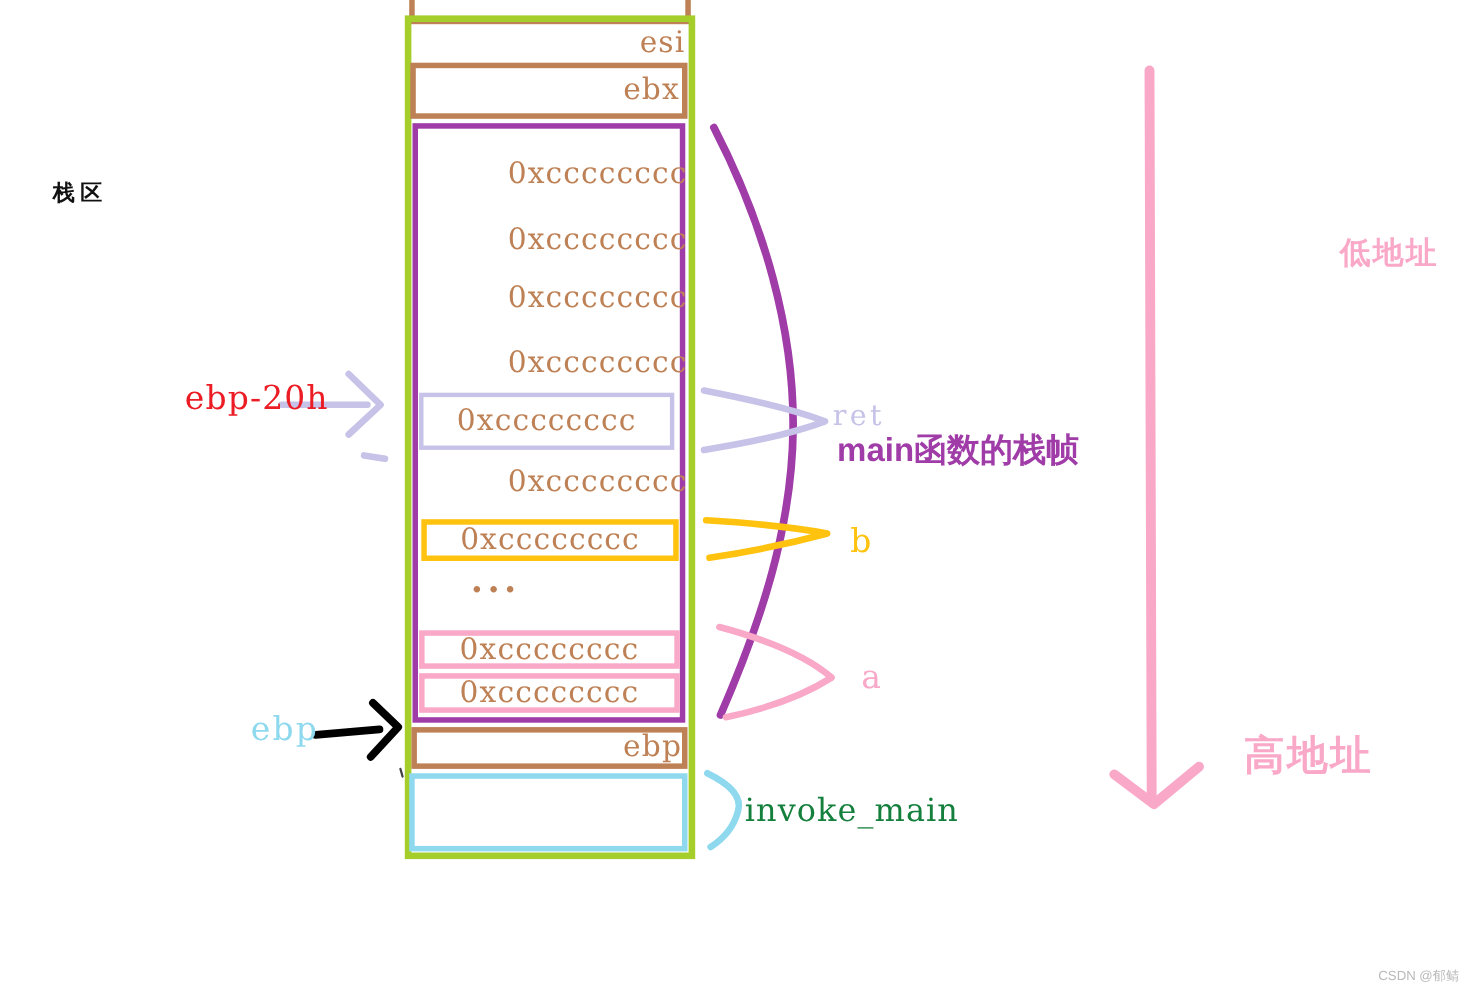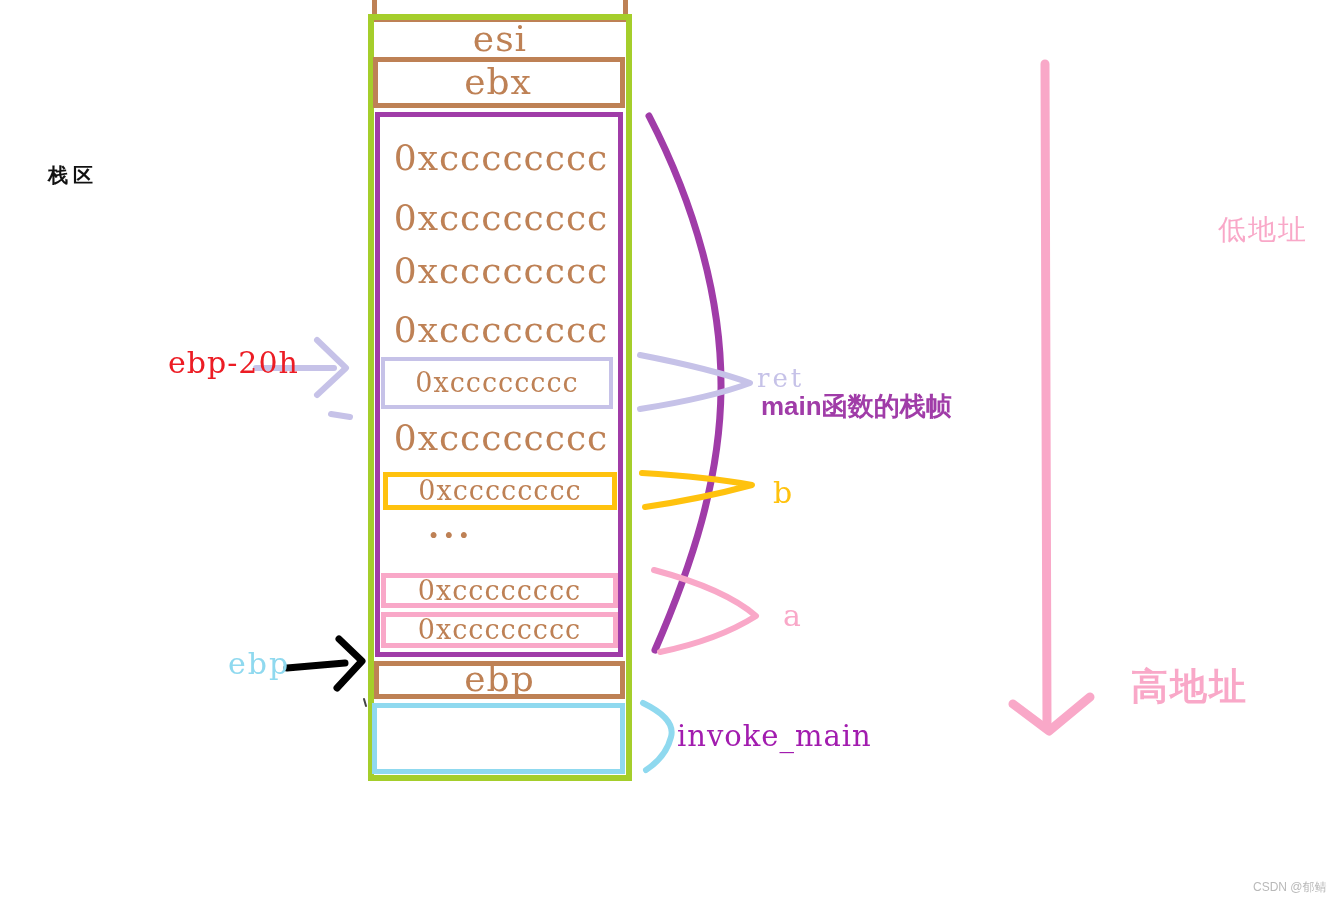--- a/index.html
+++ b/index.html
@@ -33,23 +33,23 @@
     left:374px;top:661px;width:241px;height:28px;
     border:5px solid var(--brown);
   }
   .cyan-box{
     left:372px;top:703px;width:243px;height:61px;
     border:5px solid var(--cyan);
   }
   
   .stack-text{
     color:var(--brown);
-    font-size:36px;
+    font-size:27px;
     letter-spacing:1px;
-    text-align:center;
+    text-align:right;
     width:248px;left:377px;
     line-height:34px;
   }
   .slot-box{
     text-align:center;
     color:var(--brown);
     font-size:27px;
     letter-spacing:1px;
   }
   .lavender-box{
@@ -81,27 +81,27 @@
   .esi-row{ left:377px;top:22px;width:246px; }
   .ebx-row{ left:0;top:3px;width:240px;position:absolute; }
   .ebp-row{ left:0;top:-4px;width:241px;position:absolute; }
   
   .lbl{white-space:nowrap;}
   .region-label{left:48px;top:162px;font-size:20px;color:var(--text-dark);
     font-family:"Liberation Sans",sans-serif;font-weight:600;letter-spacing:5px;}
   .ebp-offset{left:133px;top:345px;font-size:30px;color:var(--red);letter-spacing:1px;margin-left:35px;}
   .ebp-reg{left:228px;top:646px;font-size:30px;color:var(--cyan);letter-spacing:2px;}
   .ret-lbl{left:757px;top:363px;font-size:26px;color:var(--lavender);letter-spacing:3px;text-align:right;}
-  .main-frame-lbl{left:761px;top:389px;font-size:26px;color:var(--purple);
+  .main-frame-lbl{left:761px;top:389px;font-size:30px;color:var(--purple);
     font-family:"Liberation Sans",sans-serif;font-weight:600;}
   .b-lbl{left:773px;top:475px;font-size:30px;color:var(--orange);}
   .a-lbl{left:783px;top:598px;font-size:30px;color:var(--pink);}
-  .invoke-lbl{left:677px;top:719px;font-size:29px;color:#a21caf;letter-spacing:1px;}
+  .invoke-lbl{left:677px;top:719px;font-size:29px;color:#15803d;letter-spacing:1px;}
   .low-addr{left:1218px;top:211px;font-size:28px;color:var(--pink);
-    font-family:"Liberation Sans",sans-serif;font-weight:400;letter-spacing:2px;}
+    font-family:"Liberation Sans",sans-serif;font-weight:700;letter-spacing:2px;}
   .high-addr{left:1131px;top:662px;font-size:37px;color:var(--pink);
     font-family:"Liberation Sans",sans-serif;font-weight:600;letter-spacing:2px;}
   .watermark{left:1253px;top:879px;font-size:12px;color:var(--watermark-gray);
     font-family:"Liberation Sans",sans-serif;}
   
   svg.overlay{position:absolute;left:0;top:0;pointer-events:none;}
   .st{fill:none;stroke-linecap:round;stroke-linejoin:round;}
   .stroke-purple{stroke:var(--purple);stroke-width:7;}
   .stroke-lavender{stroke:var(--lavender);stroke-width:6;}
   .stroke-orange{stroke:var(--orange);stroke-width:6;}

